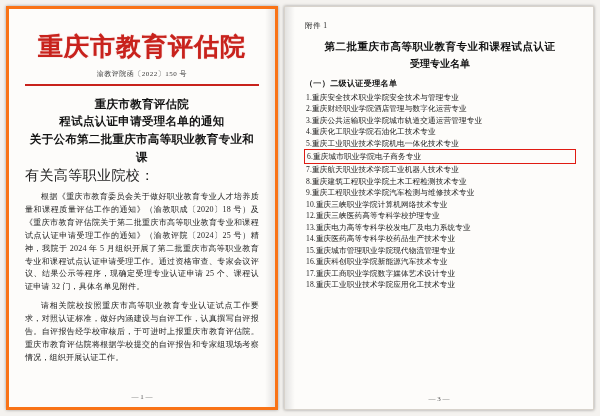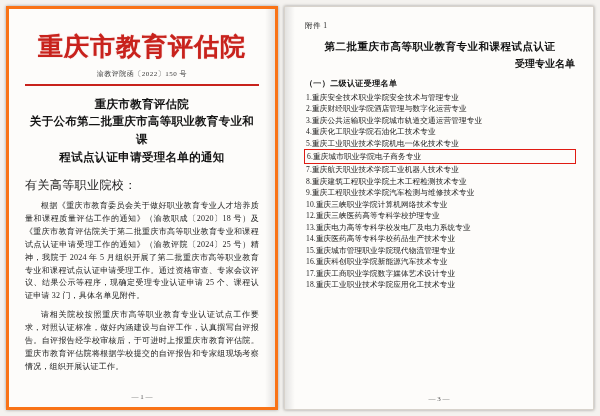--- a/index.html
+++ b/index.html
@@ -63,23 +63,22 @@
   }
   .title-block {
     text-align: center;
     font-weight: bold;
     font-size: 11.5px;
     line-height: 1.55;
     color: #141414;
     letter-spacing: 0.3px;
   }
   .addressee {
-    font-size: 12px;
+    font-size: 14px;
     color: #1d1d1d;
-    margin-top: 10px;
     letter-spacing: 0.4px;
   }
   .body-para {
     font-size: 8px;
     color: #222;
     line-height: 1.62;
     text-align: justify;
     margin-top: 6px;
     letter-spacing: 0.2px;
   }
@@ -108,21 +107,21 @@
   }
   .r-title {
     text-align: center;
     font-weight: bold;
     font-size: 10.5px;
     line-height: 1.6;
     color: #111;
     letter-spacing: 0.5px;
   }
   .r-subtitle {
-    text-align: right;
+    text-align: center;
     font-weight: bold;
     font-size: 10px;
     line-height: 1.6;
     color: #111;
     margin-bottom: 6px;
   }
   .section-head {
     font-size: 8px;
     color: #111;
     margin: 6px 0 3px 0;
@@ -178,22 +177,22 @@
 
 <div class="scan">
 
   <div class="page page-left">
     <div class="masthead">重庆市教育评估院</div>
     <div class="doc-number">渝教评院函〔2022〕150 号</div>
     <div class="red-rule"></div>
 
     <div class="title-block">
       <div>重庆市教育评估院</div>
+      <div>程试点认证申请受理名单的通知</div>
       <div>关于公布第二批重庆市高等职业教育专业和课</div>
-      <div>程试点认证申请受理名单的通知</div>
     </div>
 
     <div class="addressee">有关高等职业院校：</div>
     <div class="body-para indent">根据《重庆市教育委员会关于做好职业教育专业人才培养质量和课程质量评估工作的通知》（渝教职成〔2020〕18 号）及《重庆市教育评估院关于第二批重庆市高等职业教育专业和课程试点认证申请受理工作的通知》（渝教评院〔2024〕25 号）精神，我院于 2024 年 5 月组织开展了第二批重庆市高等职业教育专业和课程试点认证申请受理工作。通过资格审查、专家会议评议、结果公示等程序，现确定受理专业认证申请 25 个、课程认证申请 32 门，具体名单见附件。</div>
     <div class="body-para indent">请相关院校按照重庆市高等职业教育专业认证试点工作要求，对照认证标准，做好内涵建设与自评工作，认真撰写自评报告。自评报告经学校审核后，于可进时上报重庆市教育评估院。重庆市教育评估院将根据学校提交的自评报告和专家组现场考察情况，组织开展认证工作。</div>
 
     <div class="page-num-left">— 1 —</div>
     <div class="edge-shadow-left"></div>
   </div>
 

